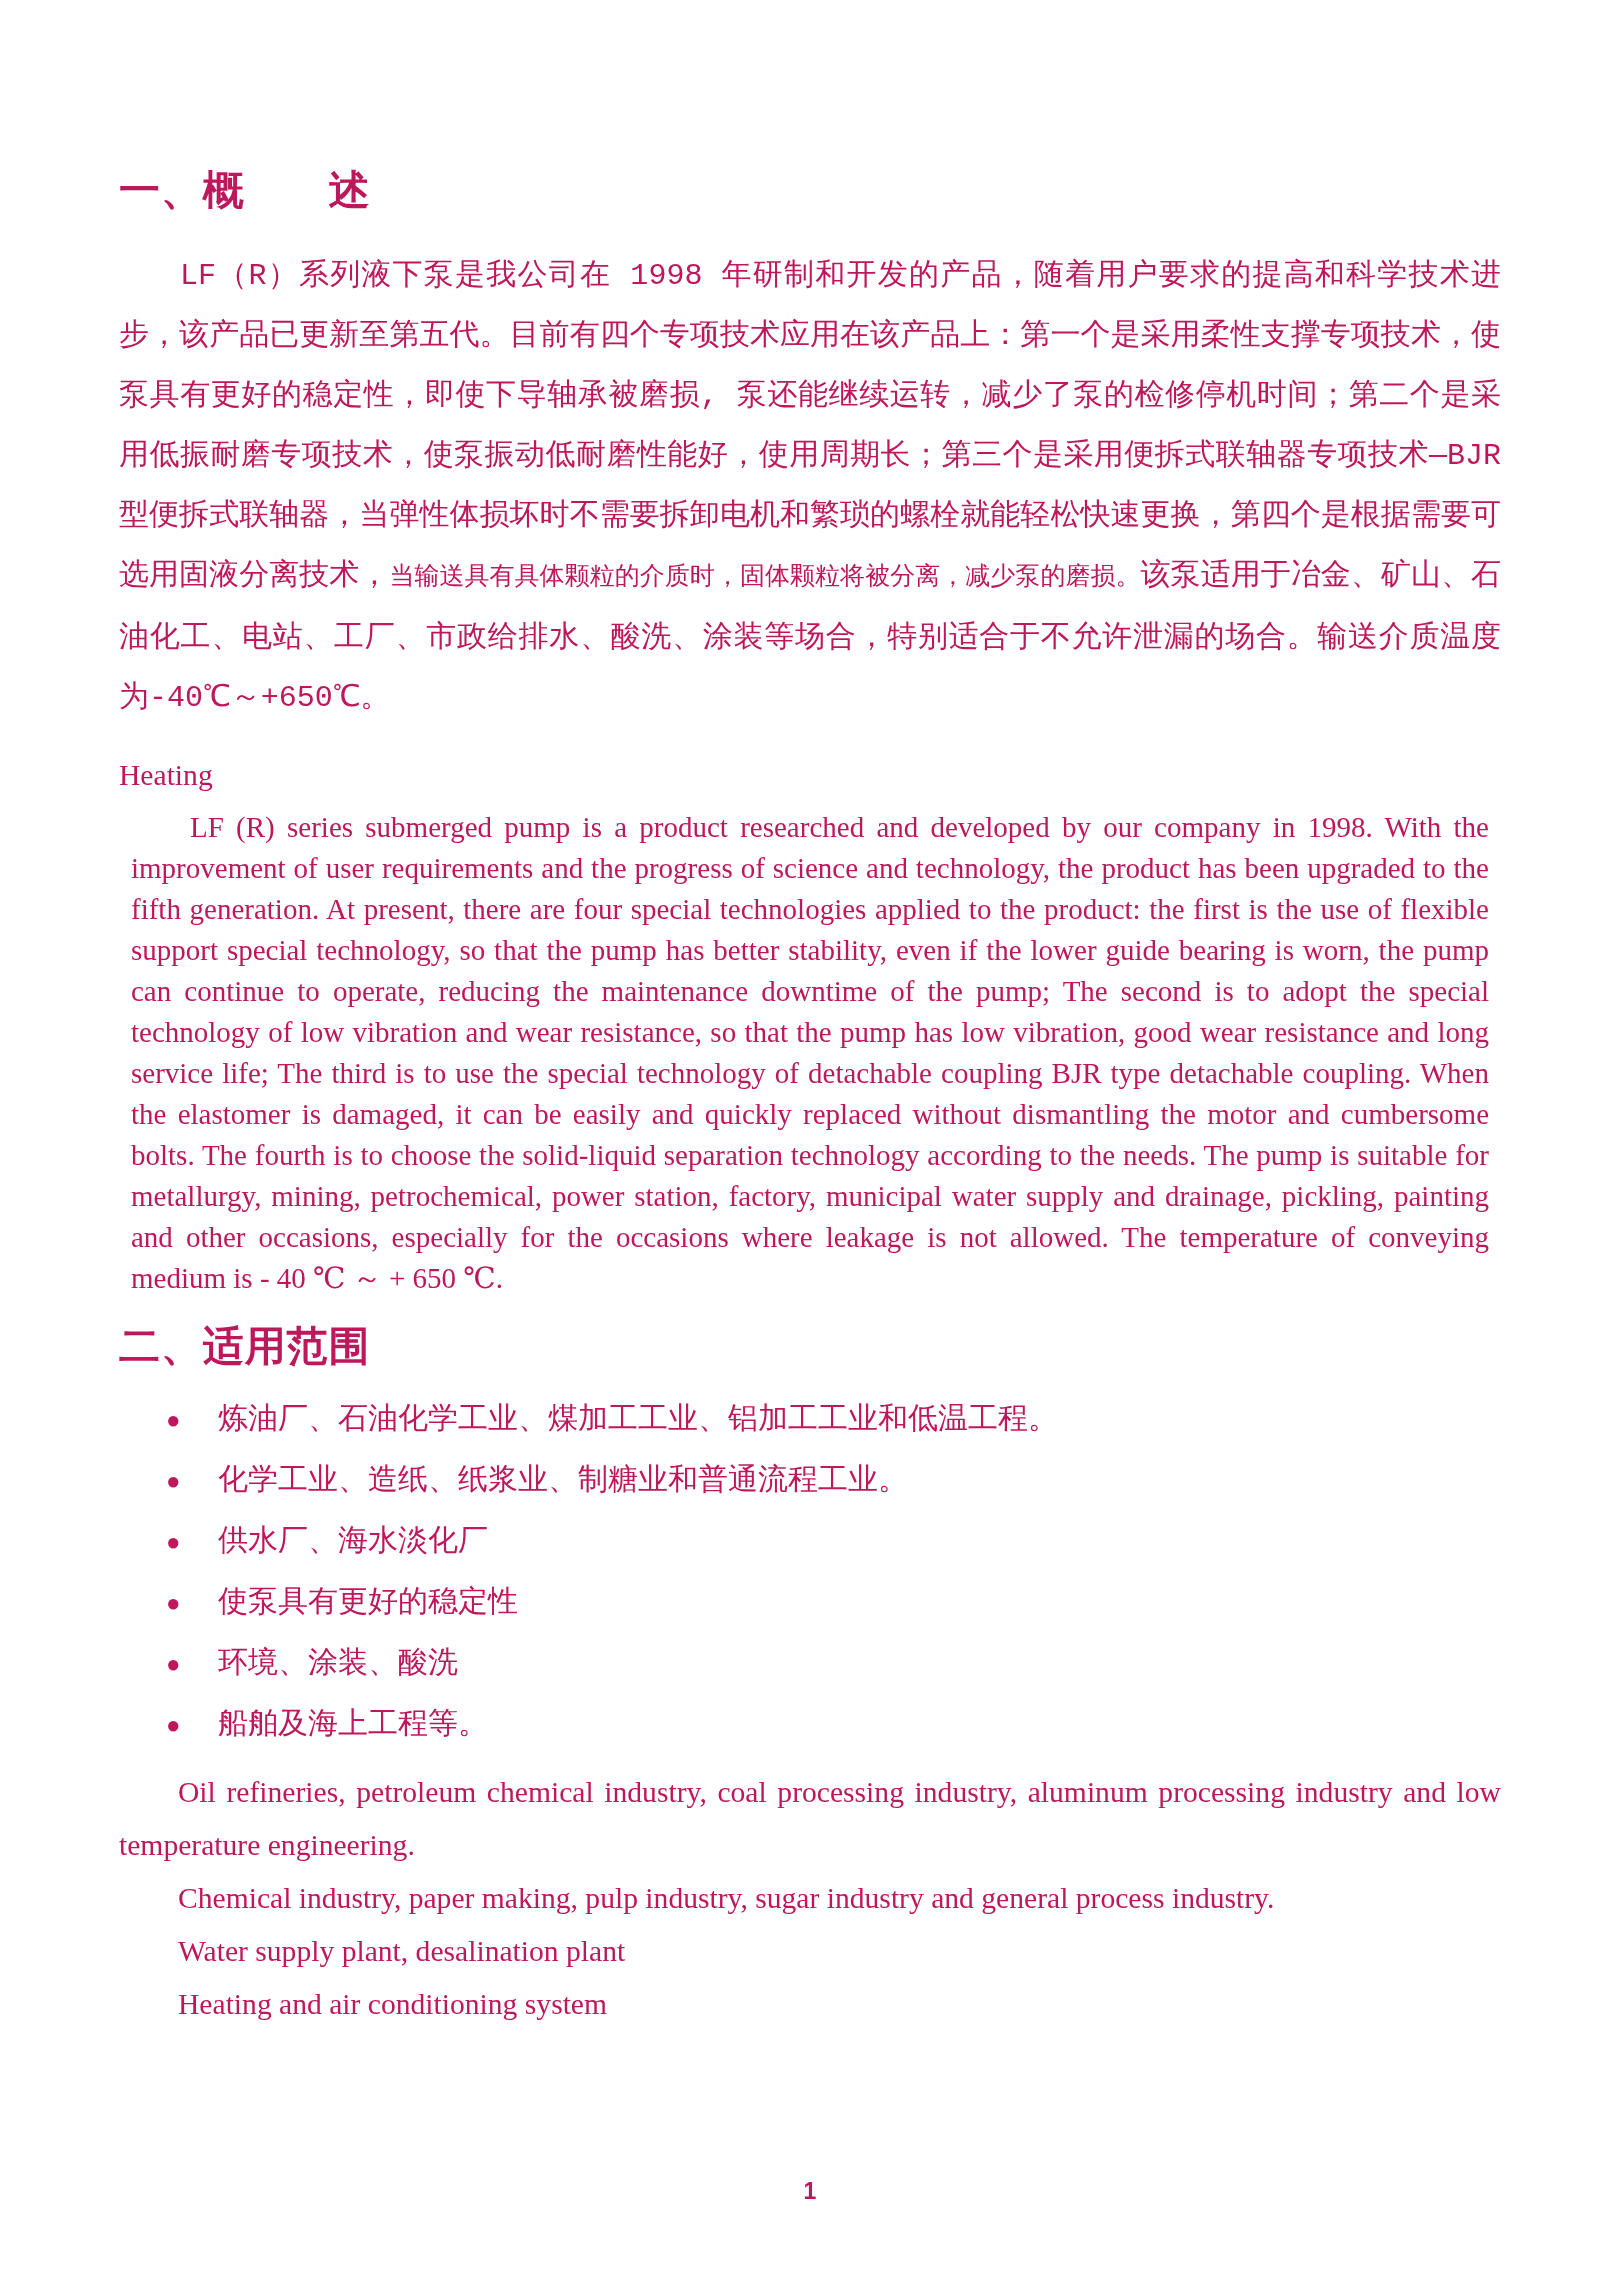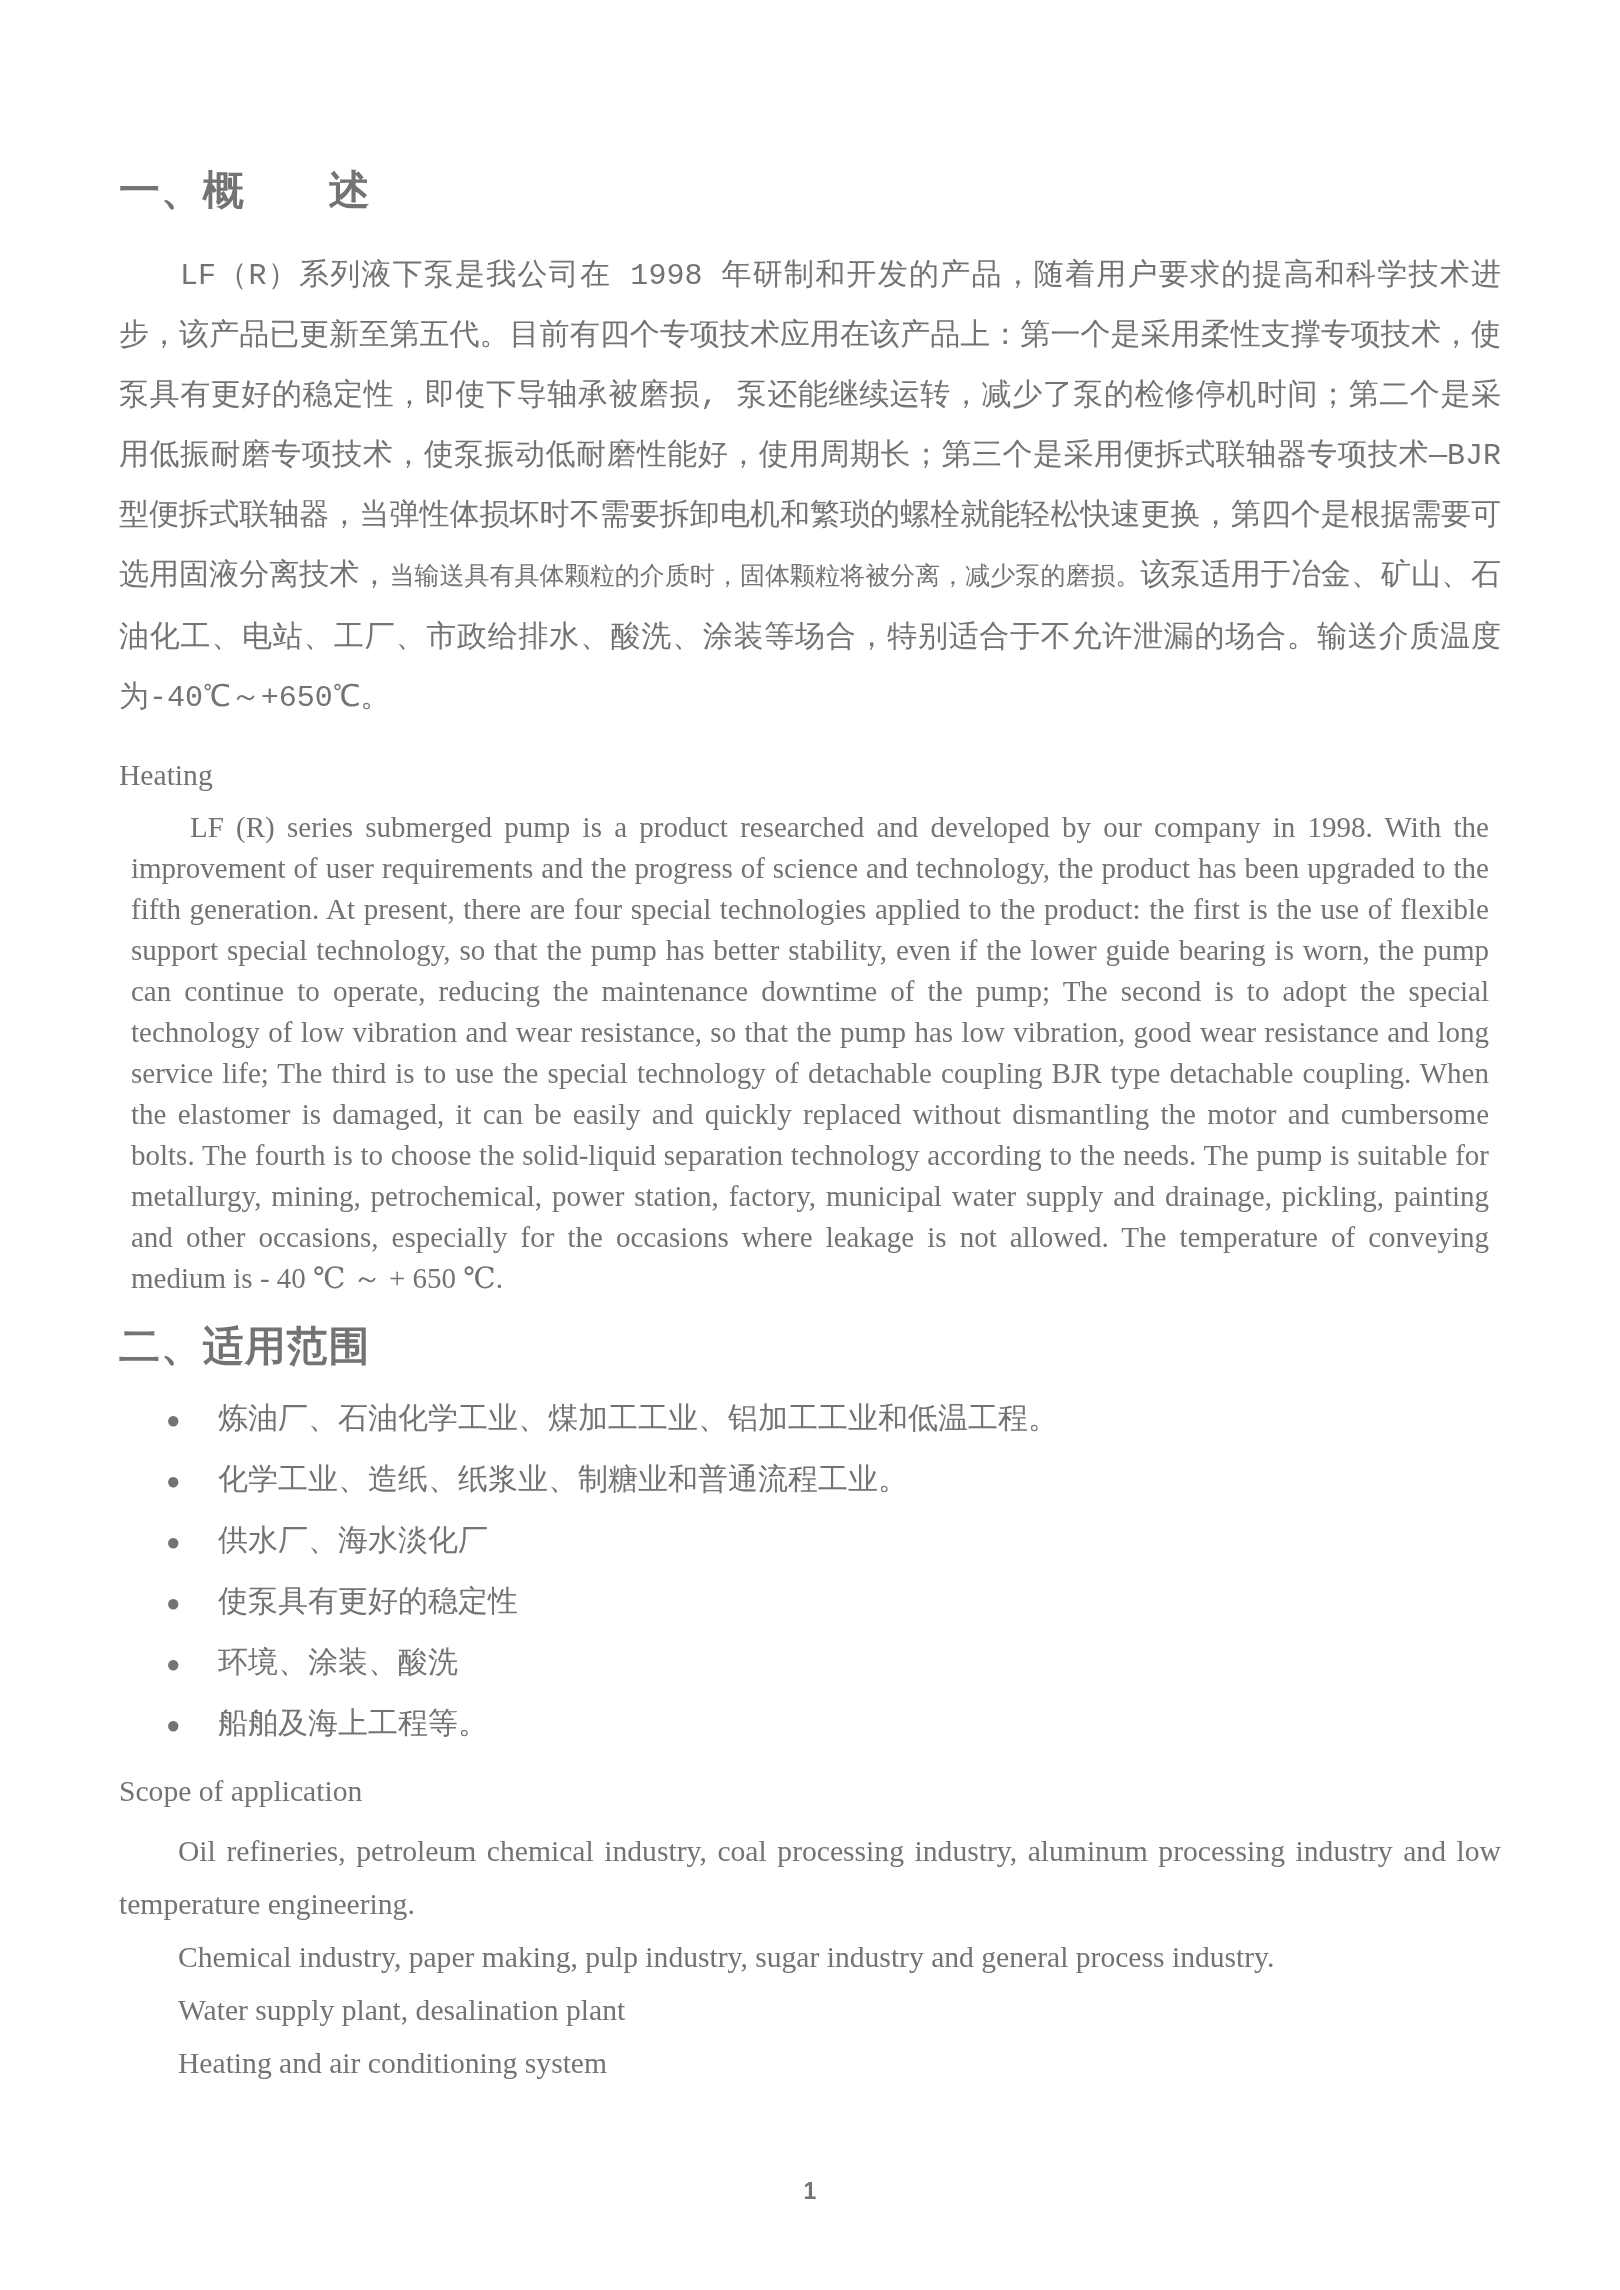--- a/index.html
+++ b/index.html
@@ -8,21 +8,21 @@
     background: #ffffff;
   }
   .page {
     position: relative;
     width: 1620px;
     height: 2291px;
     background: #ffffff;
     box-sizing: border-box;
     padding: 166px 119px 0 119px;
     font-family: "Liberation Serif", "DejaVu Serif", serif;
-    color: #737373;
+    color: #be185d;
     overflow: hidden;
   }
   .cn-heading {
     font-family: "Liberation Sans", "DejaVu Sans", sans-serif;
     font-weight: bold;
     font-size: 41px;
     line-height: 48px;
     margin: 0 0 32px 0;
     letter-spacing: 0.9px;
   }
@@ -136,21 +136,20 @@
     <li>
       <span class="bullet-dot"></span>
       <span>环境、涂装、酸洗</span>
     </li>
     <li>
       <span class="bullet-dot"></span>
       <span>船舶及海上工程等。</span>
     </li>
   </ul>
 
-  <p class="scope-label">Scope of application</p>
 
   <p class="scope-para">Oil refineries, petroleum chemical industry, coal processing industry, aluminum processing industry and low temperature engineering.</p>
   <p class="scope-para">Chemical industry, paper making, pulp industry, sugar industry and general process industry.</p>
   <p class="scope-para">Water supply plant, desalination plant</p>
   <p class="scope-para">Heating and air conditioning system</p>
 
   <div class="page-number">1</div>
 
 </div>
 

